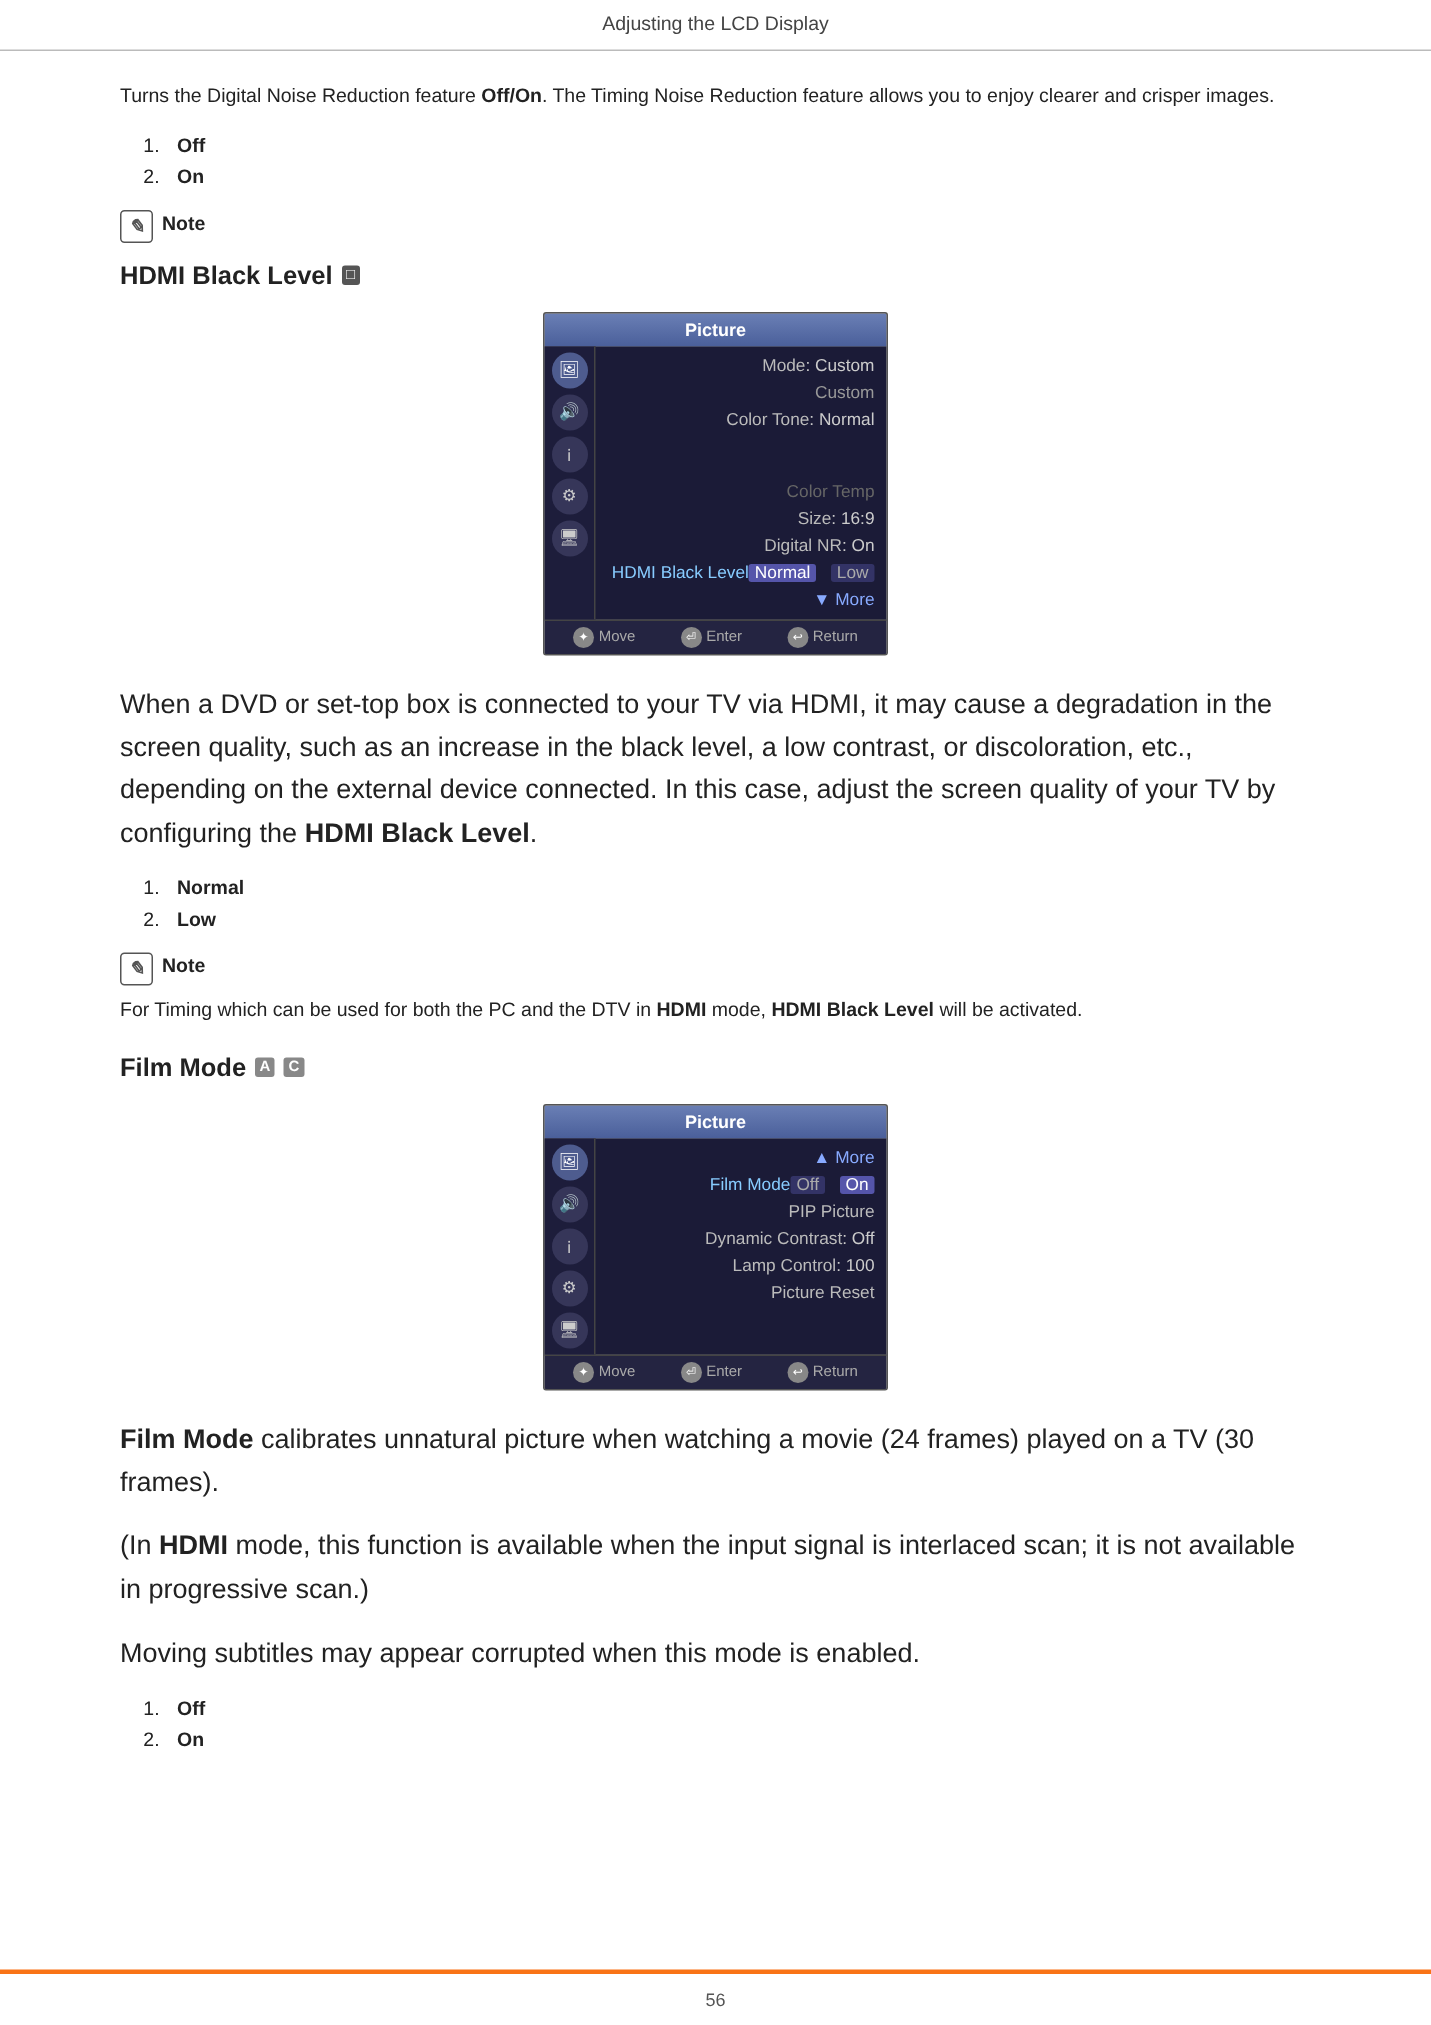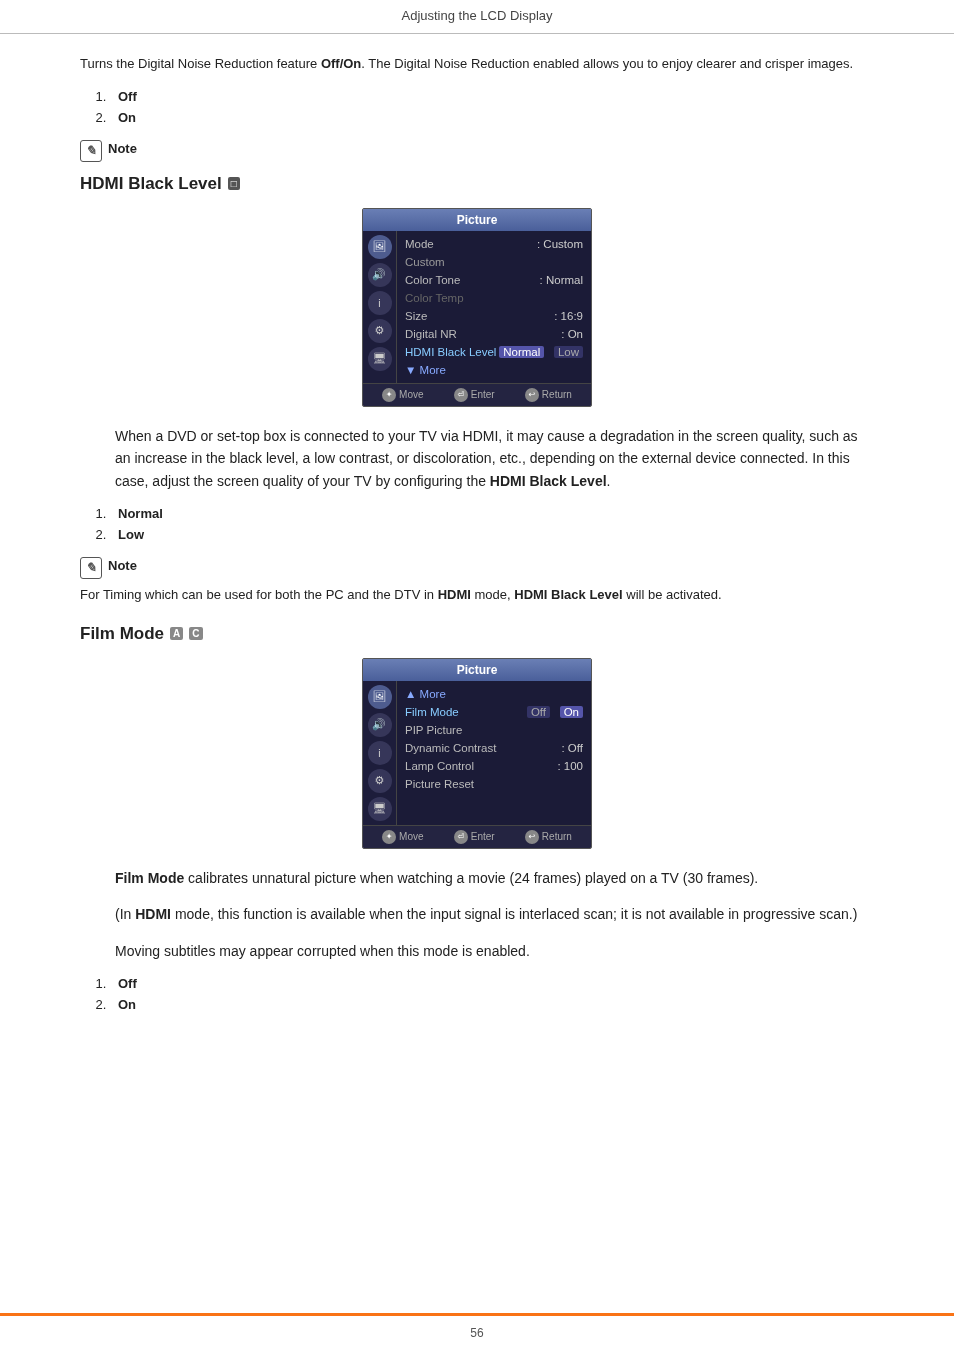--- a/index.html
+++ b/index.html
@@ -164,21 +164,21 @@
     }
 
     .osd-items {
       flex: 1;
       padding: 4px 8px;
       color: #ccc;
     }
 
     .osd-row {
       display: flex;
-      justify-content: space-between;
+      justify-content: flex-end;
       padding: 3px 0;
       font-size: 11.5px;
       color: #bbb;
     }
 
     .osd-row.highlighted {
       color: #fff;
     }
 
     .osd-row .osd-key { }
@@ -237,24 +237,23 @@
       align-items: center;
       justify-content: center;
       font-size: 8px;
       color: #fff;
     }
     .osd-footer-icon.move { background: #888; }
     .osd-footer-icon.enter { background: #888; }
     .osd-footer-icon.return { background: #888; }
 
     .section-text {
-      font-size: 14px;
+      font-size: 18px;
       line-height: 1.6;
       margin-bottom: 14px;
-      margin-left: 35px;
     }
 
     .page-footer {
       text-align: center;
       font-size: 12px;
       color: #555;
       padding: 10px 0;
       border-top: 3px solid #f97316;
       position: absolute;
       bottom: 0;
@@ -274,21 +273,21 @@
 <body>
 
 <div class="page-container">
   <div class="page-header">
     <span>Adjusting the LCD Display</span>
   </div>
 
   <div class="content-area">
 
     <p class="intro-text">
-      <span>Turns the Digital Noise Reduction feature </span><span class="bold-inline">Off/On</span><span>. The Digital Noise Reduction enabled allows you to enjoy clearer and crisper images.</span>
+      <span>Turns the Digital Noise Reduction feature </span><span class="bold-inline">Off/On</span><span>. The Timing Noise Reduction feature allows you to enjoy clearer and crisper images.</span>
     </p>
 
     <ol class="numbered-list">
       <li>
         <span class="bold-inline">Off</span>
       </li>
       <li>
         <span class="bold-inline">On</span>
       </li>
     </ol>
@@ -322,21 +321,21 @@
                 <span class="osd-val">: Custom</span>
               </div>
             <div class="osd-row">
                 <span class="osd-key" style="color:#999;">Custom</span>
               </div>
             <div class="osd-row">
                 <span class="osd-key">Color Tone</span>
                 <span class="osd-val">: Normal</span>
               </div>
             <div class="osd-row">
-                <span class="osd-key" style="color:#666;">Color Temp</span>
+                <span class="osd-key" style="color:#666;margin-top:30px;">Color Temp</span>
               </div>
             <div class="osd-row">
                 <span class="osd-key">Size</span>
                 <span class="osd-val">: 16:9</span>
               </div>
             <div class="osd-row">
                 <span class="osd-key">Digital NR</span>
                 <span class="osd-val">: On</span>
               </div>
             <div class="osd-row highlighted">

